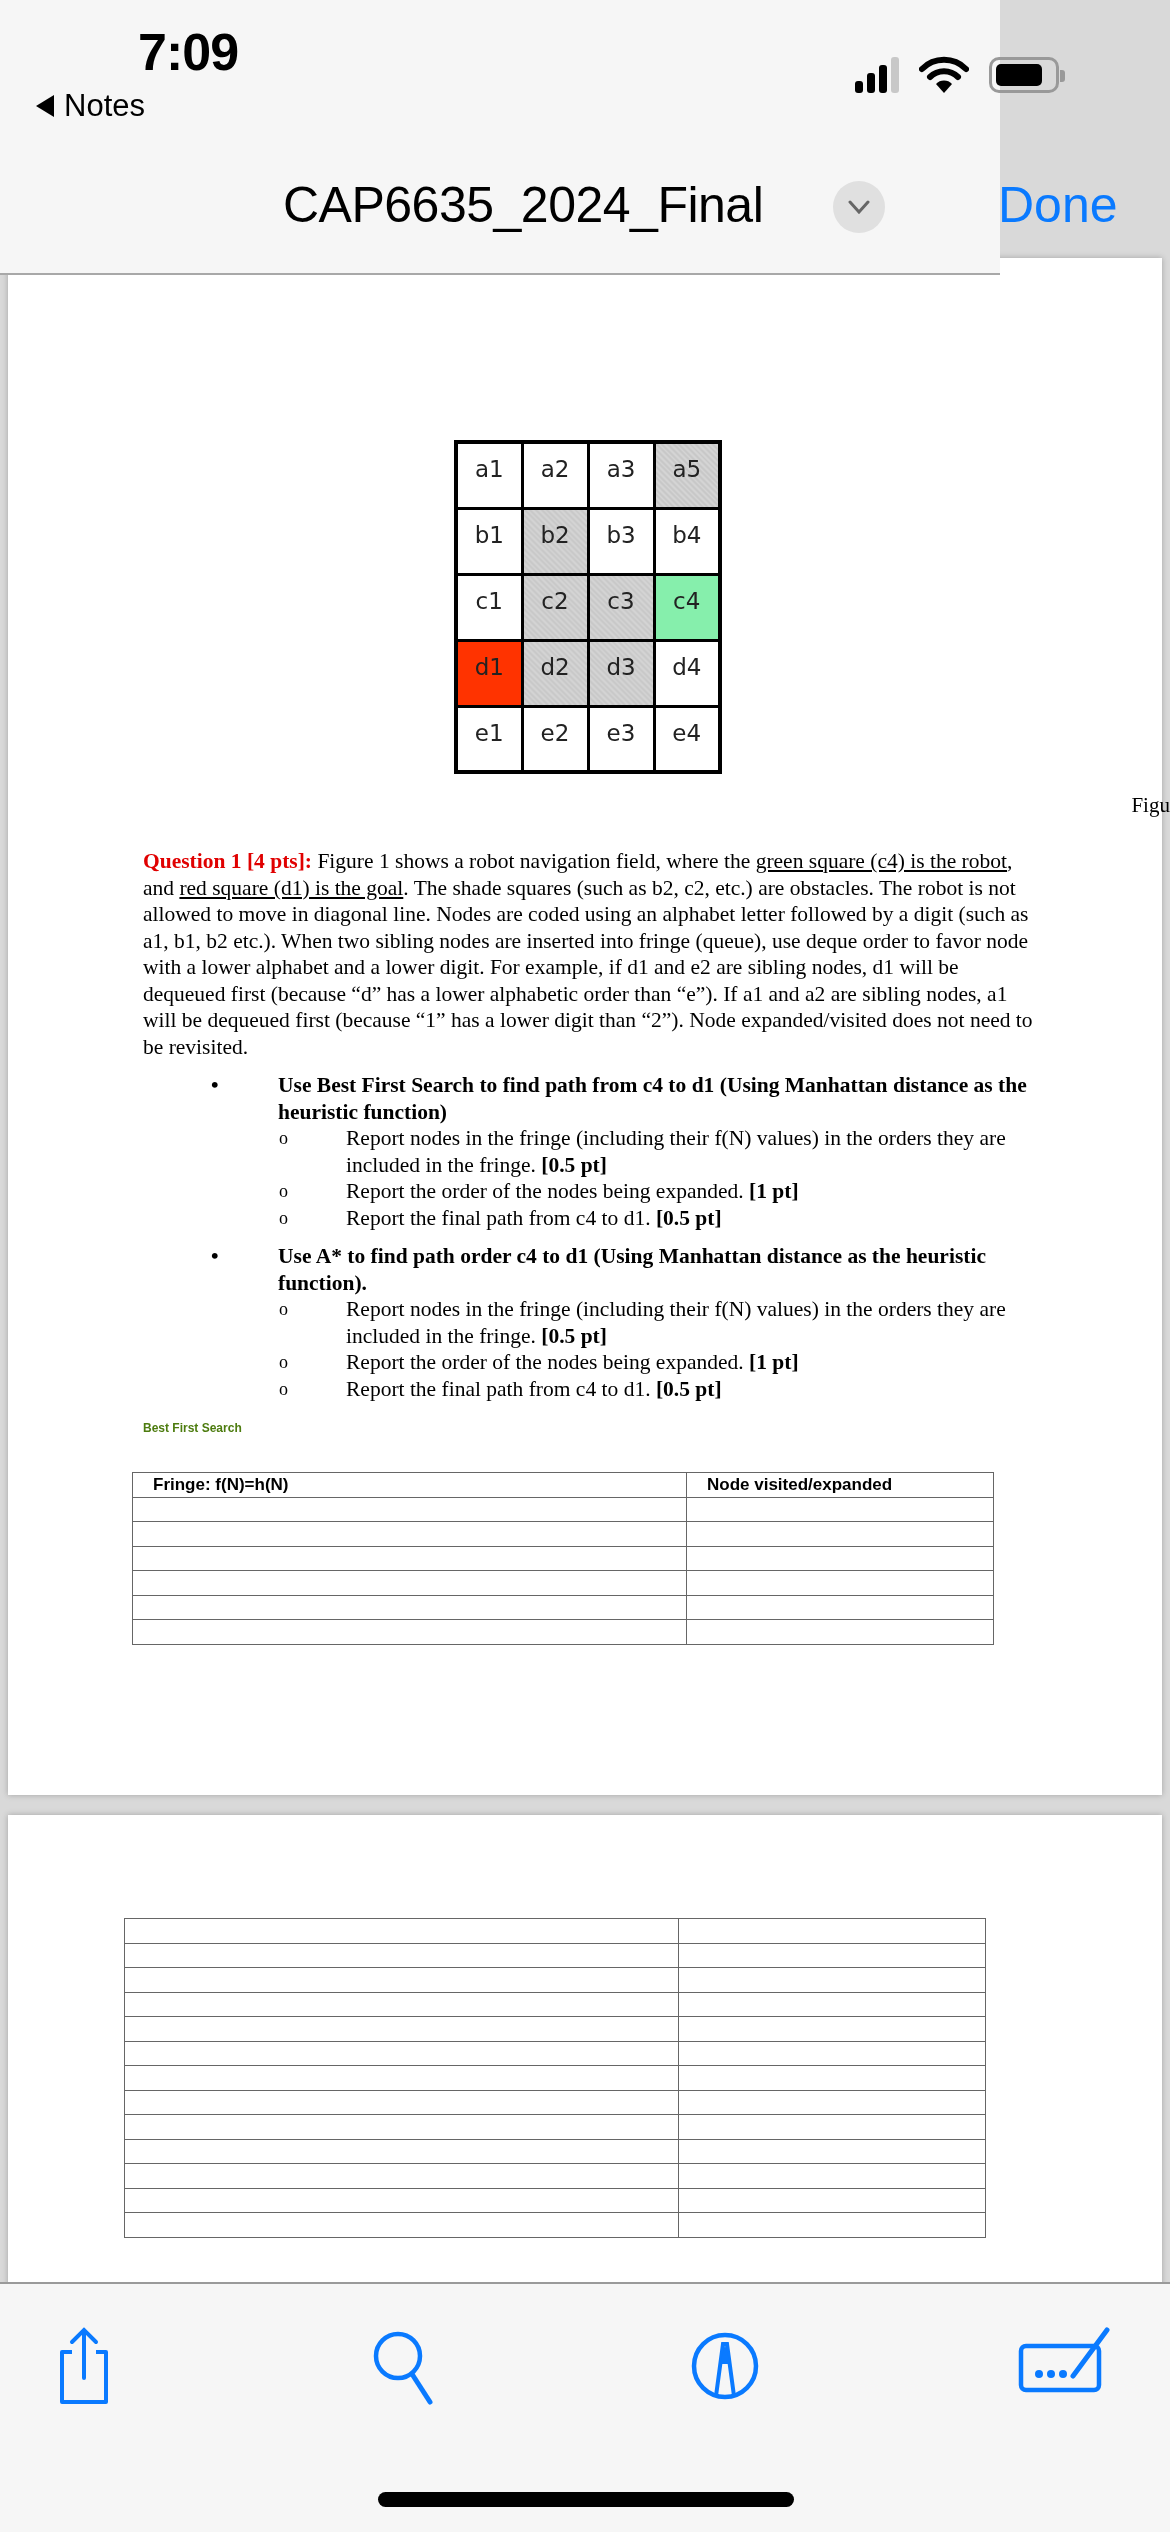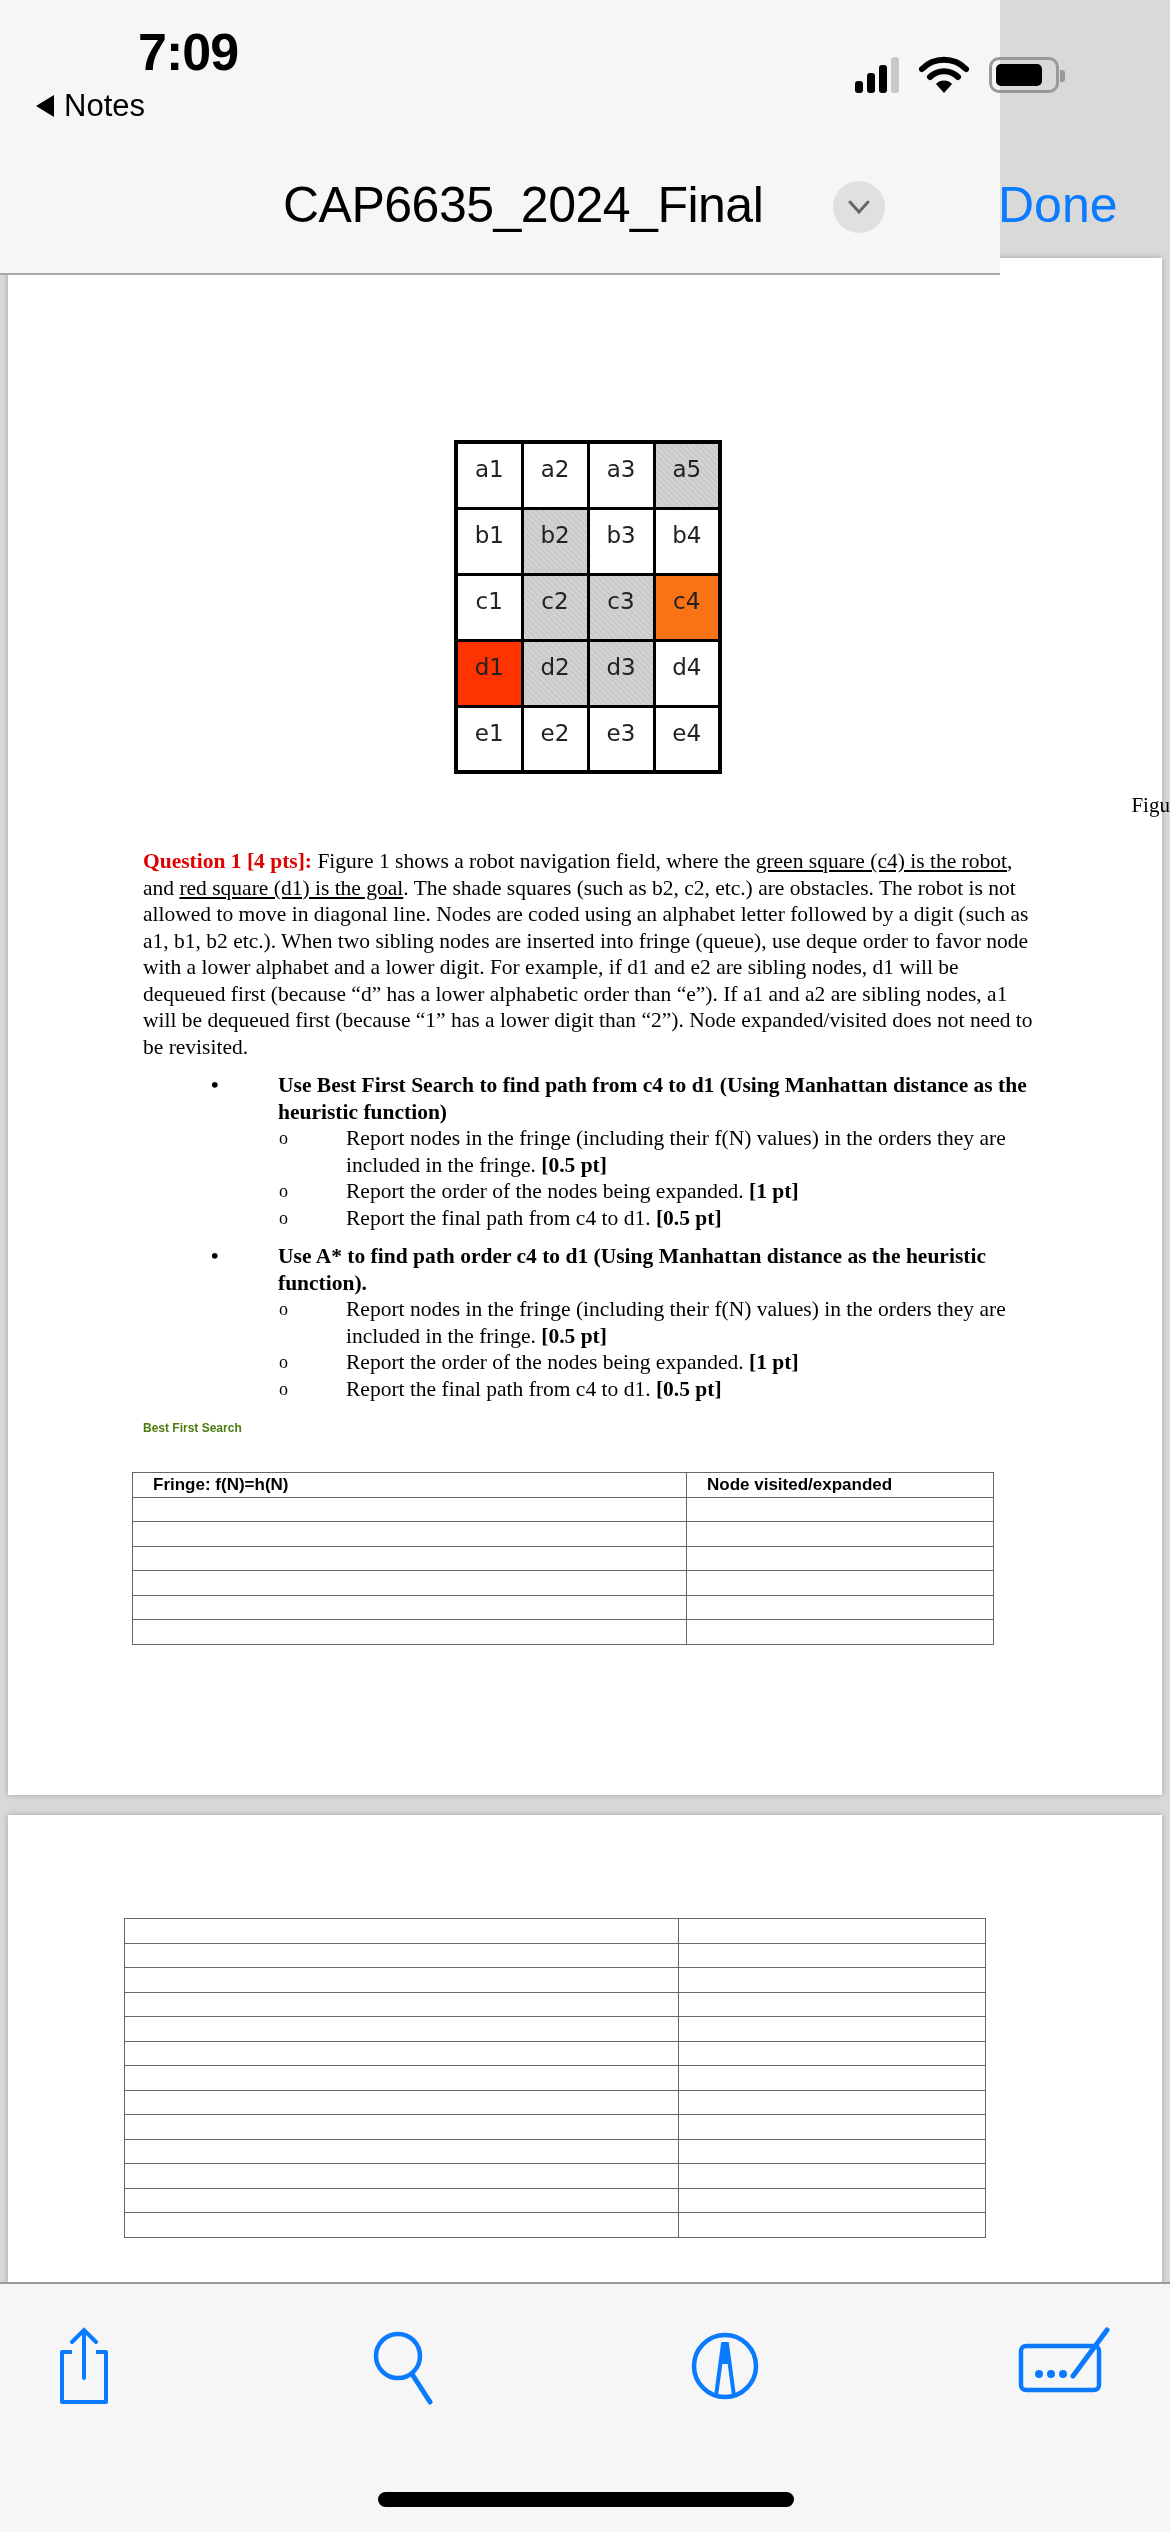--- a/index.html
+++ b/index.html
@@ -34,21 +34,21 @@
   .page2 { top: 1815px; height: 700px; }
 
   .grid { position: absolute; left: 446px; top: 182px; border-collapse: collapse; border: 4px solid #000; }
   .grid td {
     width: 66px; height: 66px; border: 3px solid #000; text-align: center; vertical-align: top;
     padding-top: 12px; box-sizing: border-box; font-size: 23px; color: #222;
     font-family: "DejaVu Sans", sans-serif;
   }
   .grid td.obst { background-color: #d4d4d4; background-image: repeating-linear-gradient(45deg, rgba(0,0,0,0.06) 0 2px, transparent 2px 4px); }
   .grid td.goal { background: #ff3300; }
-  .grid td.robot { background: #f97316; }
+  .grid td.robot { background: #86efac; }
   .fig-cap { position: absolute; left: 0; width: 1154px; text-align: right; top: 535px; font-family: "Liberation Serif", serif; font-size: 21px; color: #000; padding-left: 40px; }
 
   .qtext {
     position: absolute; left: 135px; top: 590px; width: 900px;
     font-family: "Liberation Serif", serif; font-size: 21.5px; line-height: 26.5px; color: #000;
   }
   .qtext .red { color: #e00000; font-weight: bold; }
   .qtext u { }
   .qtext .b1 { position: relative; padding-left: 135px; margin-top: 12px; font-weight: bold; }
   .qtext .b1::before { content: "•"; position: absolute; left: 68px; top: 0; }

